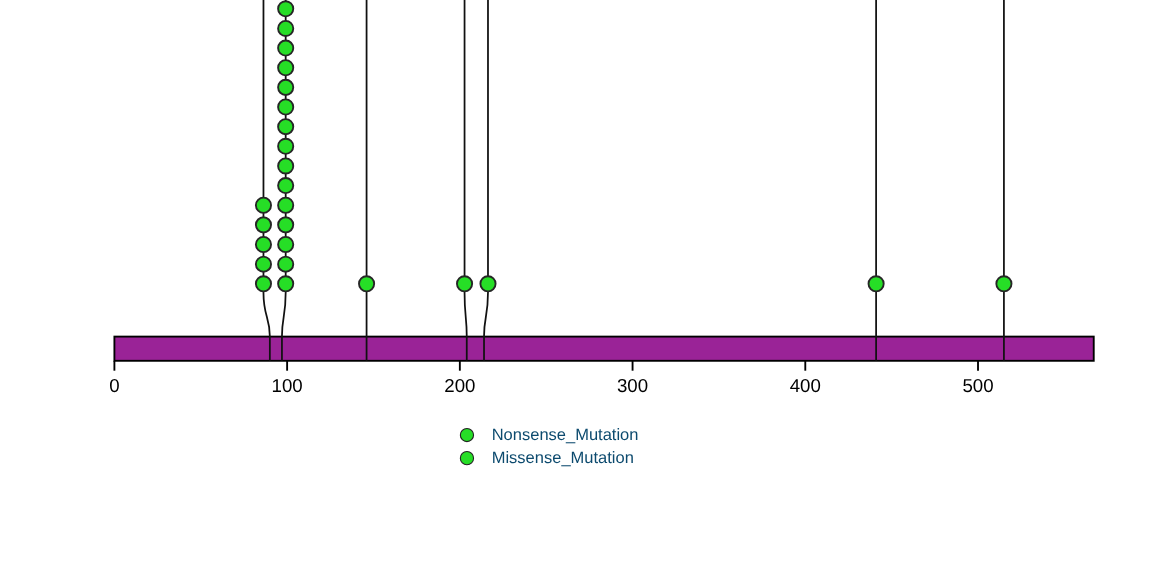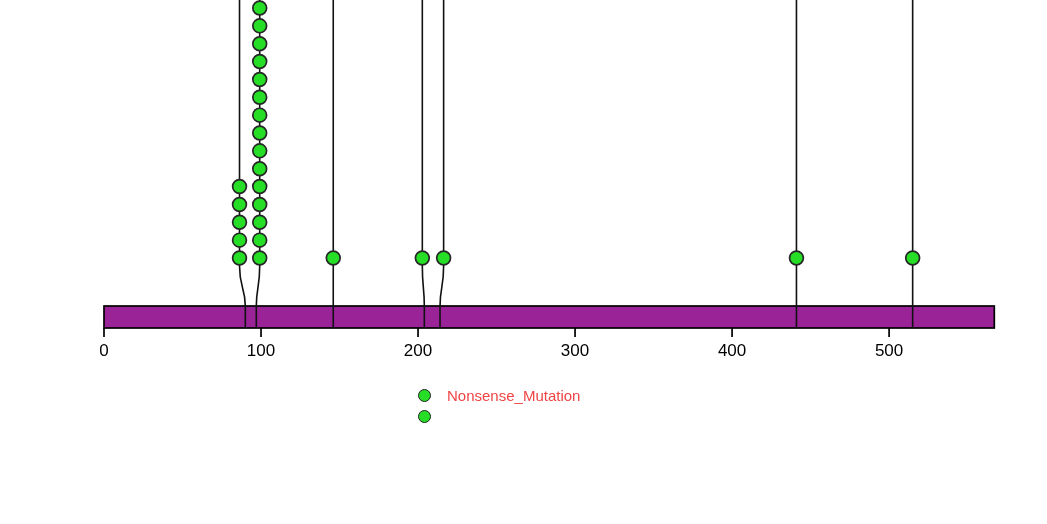--- a/index.html
+++ b/index.html
@@ -36,21 +36,21 @@
   .legend-dot {
     width: 11px;
     height: 11px;
     border-radius: 50%;
     border: 1.6px solid #222222;
     margin-right: 16px;
     flex: 0 0 auto;
   }
   .legend-label {
     font-size: 15px;
-    color: #ef4444;
+    color: #0c4a6e;
     white-space: nowrap;
   }
 </style>
 </head>
 <body>
 
 <div class="canvas">
   <svg id="plot" width="1047" height="524" viewBox="0 0 1047 524">
       <rect x="104" y="306" width="890.3034" height="22" fill="#9A2397" stroke="#000000" stroke-width="1.7"></rect>
       <line x1="104" y1="328" x2="104" y2="337" stroke="#000000" stroke-width="1.7"></line>
@@ -99,15 +99,16 @@
       <circle cx="912.653" cy="258" r="6.9" fill="#26DE26" stroke="#262626" stroke-width="1.7"></circle>
     </svg>
 
   <div class="legend">
     <div class="legend-item">
       <span class="legend-dot" style="background: rgb(38, 222, 38);"></span>
       <span class="legend-label">Nonsense_Mutation</span>
     </div>
     <div class="legend-item">
       <span class="legend-dot" style="background: rgb(38, 222, 38);"></span>
+      <span class="legend-label">Missense_Mutation</span>
     </div>
   </div>
 </div>
 
 </body></html>

